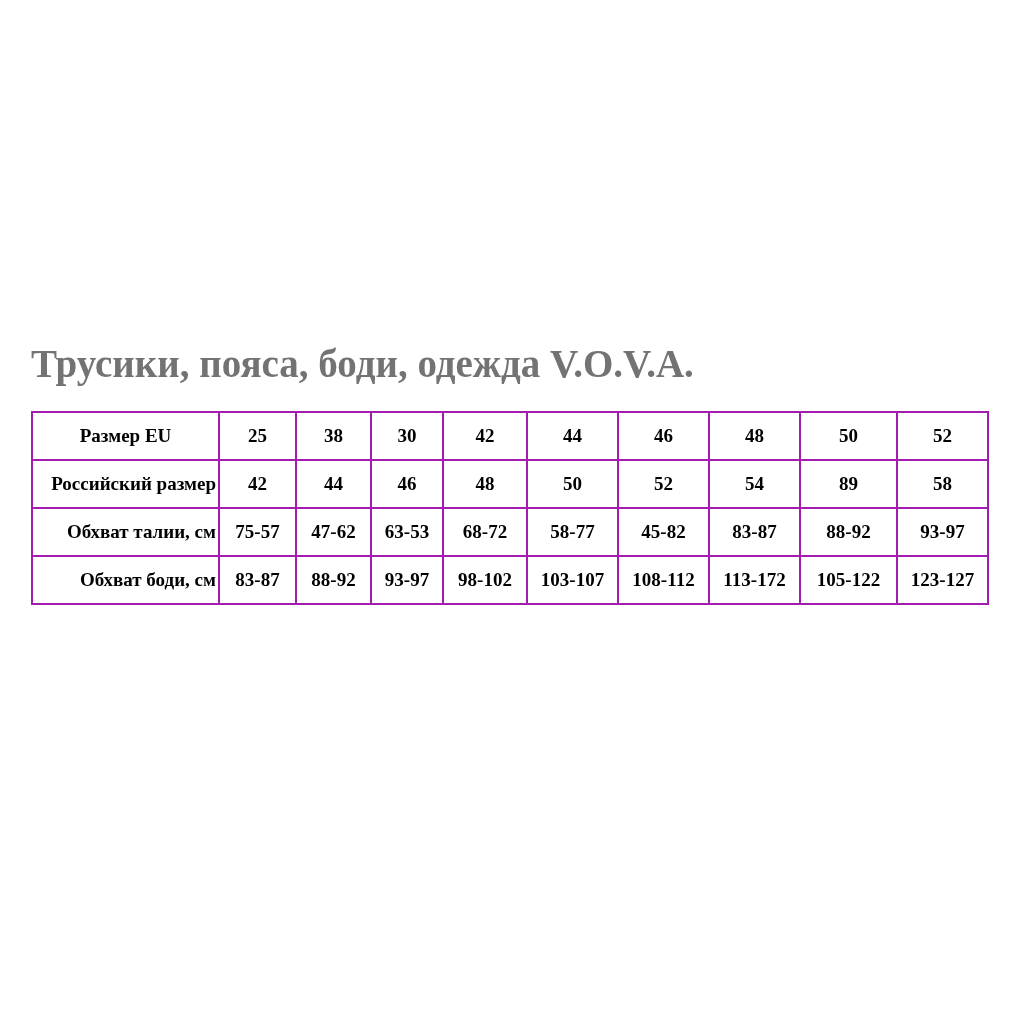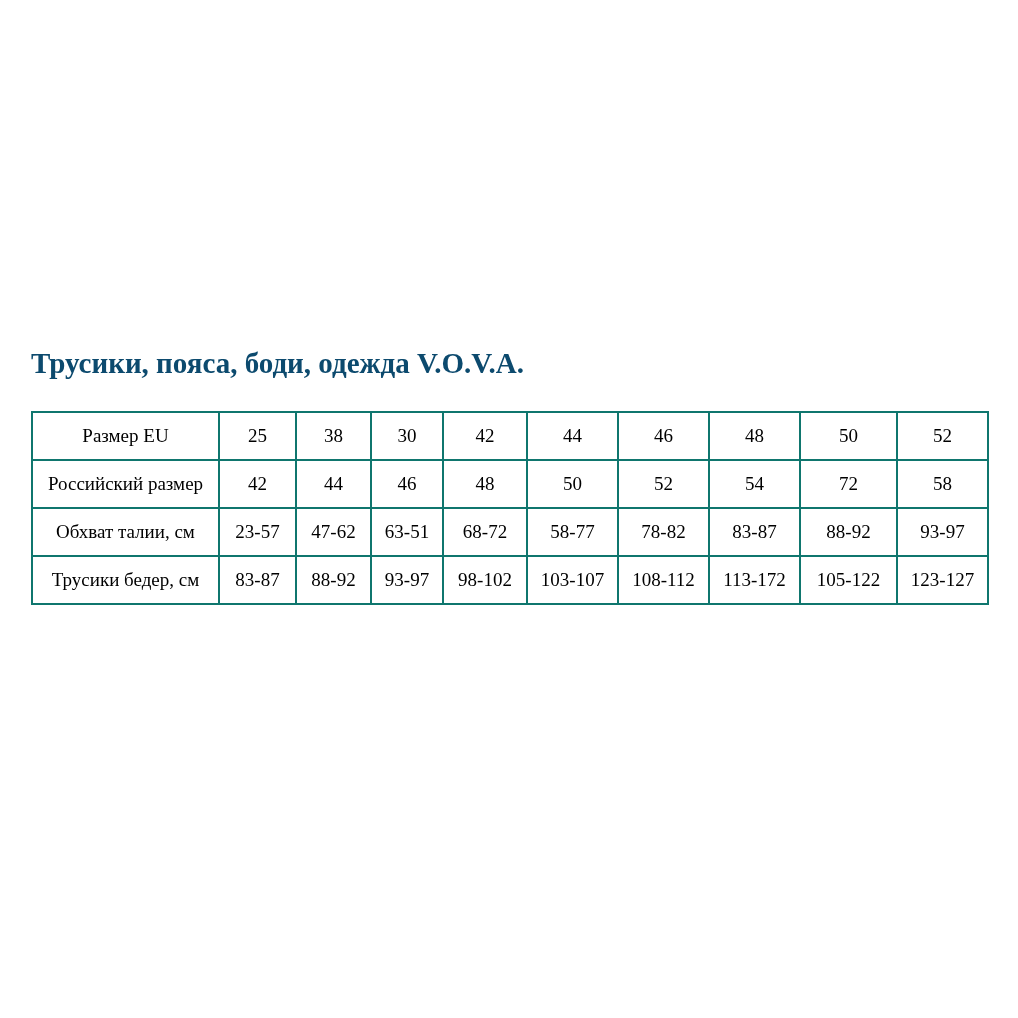--- a/index.html
+++ b/index.html
@@ -11,43 +11,44 @@
     overflow: hidden;
     font-family: "Liberation Serif", "DejaVu Serif", serif;
     color: #000000;
   }
   .page {
     box-sizing: border-box;
     padding: 346px 28px 0 31px;
   }
   h1.page-title {
     margin: 0 0 30px 0;
-    font-size: 29px;
+    font-size: 39px;
     line-height: 35px;
     font-weight: bold;
-    color: #0c4a6e;
+    color: #737373;
   }
   table.size-chart {
     border-collapse: collapse;
     table-layout: fixed;
     width: 956px;
     font-size: 19px;
     color: #000000;
   }
   table.size-chart td {
-    border: 2px solid #0f766e;
+    border: 2px solid #a21caf;
     height: 46px;
     text-align: center;
     vertical-align: middle;
     padding: 0 2px;
     overflow: hidden;
     white-space: nowrap;
+    font-weight: bold;
   }
   table.size-chart td.label-left {
-    text-align: center;
+    text-align: right;
   }
   table.size-chart td.label-center {
     text-align: center;
   }
 </style>
 </head>
 <body>
 
 <div class="page">
   <h1 class="page-title">Трусики, пояса, боди, одежда V.O.V.A.</h1>
@@ -80,37 +81,37 @@
         </tr>
         <tr>
           <td class="label-left">Российский размер</td>
           <td>42</td>
           <td>44</td>
           <td>46</td>
           <td>48</td>
           <td>50</td>
           <td>52</td>
           <td>54</td>
-          <td>72</td>
+          <td>89</td>
           <td>58</td>
         </tr>
         <tr>
           <td class="label-left">Обхват талии, см</td>
-          <td>23-57</td>
+          <td>75-57</td>
           <td>47-62</td>
-          <td>63-51</td>
+          <td>63-53</td>
           <td>68-72</td>
           <td>58-77</td>
-          <td>78-82</td>
+          <td>45-82</td>
           <td>83-87</td>
           <td>88-92</td>
           <td>93-97</td>
         </tr>
         <tr>
-          <td class="label-left">Трусики бедер, см</td>
+          <td class="label-left">Обхват боди, см</td>
           <td>83-87</td>
           <td>88-92</td>
           <td>93-97</td>
           <td>98-102</td>
           <td>103-107</td>
           <td>108-112</td>
           <td>113-172</td>
           <td>105-122</td>
           <td>123-127</td>
         </tr>

